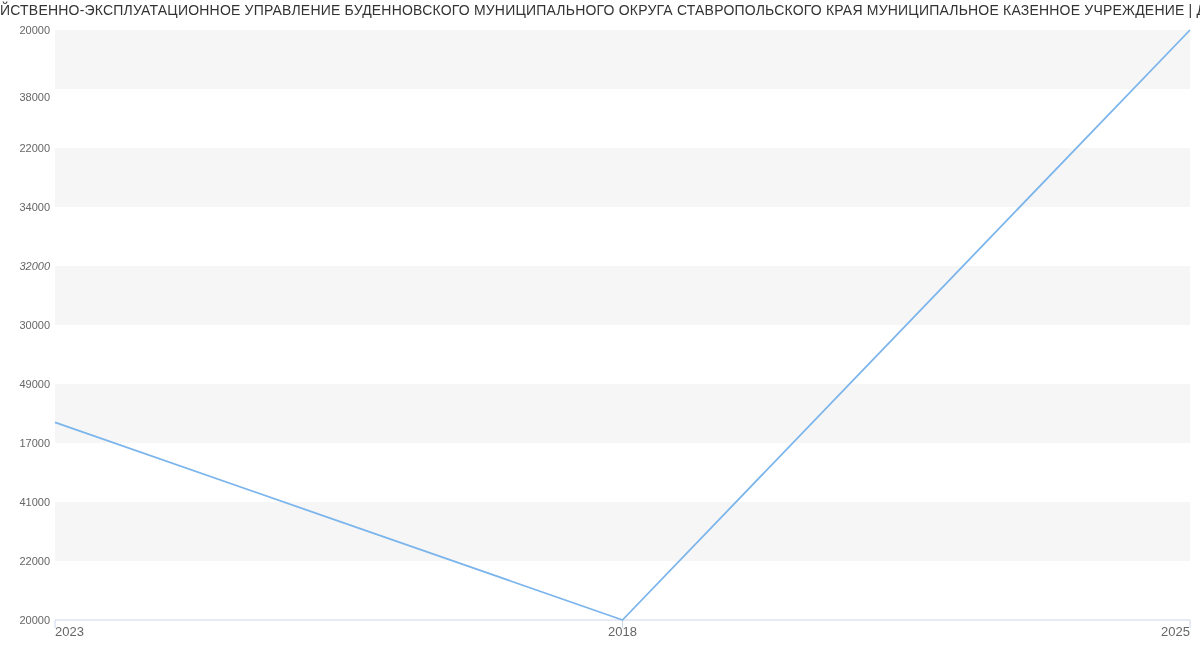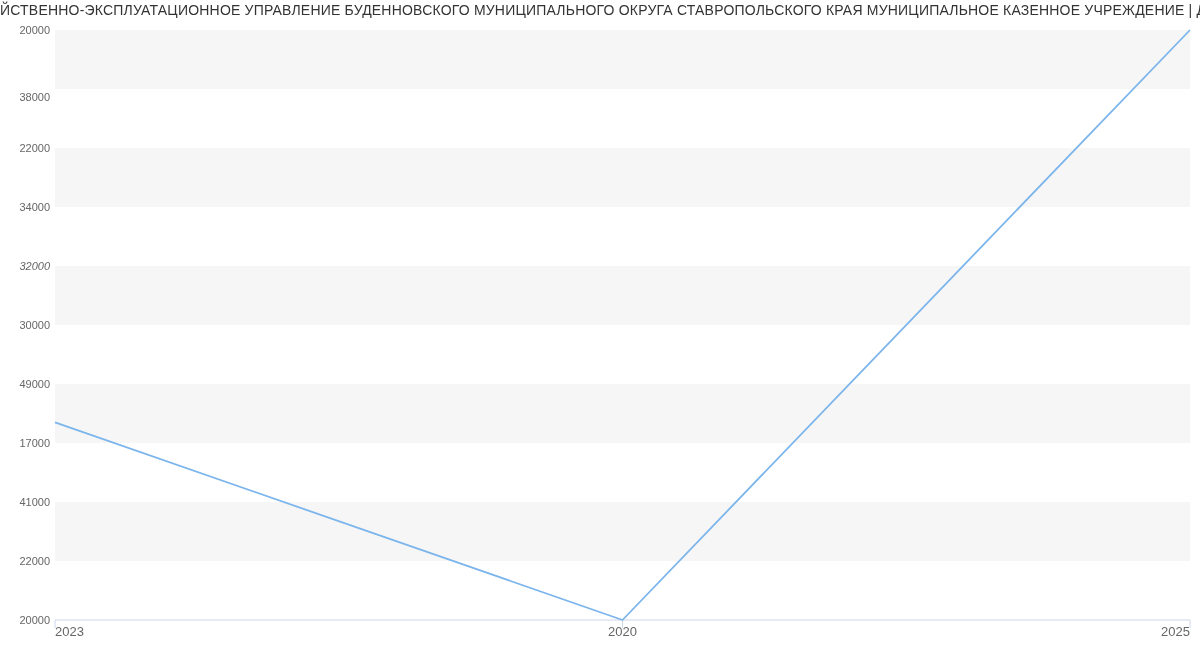--- a/index.html
+++ b/index.html
@@ -110,15 +110,15 @@
     <div class="y-tick-label" style="top: 502px;">41000</div>
     <div class="y-tick-label" style="top: 443px;">17000</div>
     <div class="y-tick-label" style="top: 384px;">49000</div>
     <div class="y-tick-label" style="top: 325px;">30000</div>
     <div class="y-tick-label" style="top: 266px; font-style: italic;">32000</div>
     <div class="y-tick-label" style="top: 207px;">34000</div>
     <div class="y-tick-label" style="top: 148px;">22000</div>
     <div class="y-tick-label" style="top: 89px; margin-top: 8px;">38000</div>
     <div class="y-tick-label" style="top: 30px;">20000</div>
     <div class="x-tick-label" style="left: 55px; transform: translateX(0px);">2023</div>
-    <div class="x-tick-label" style="left: 622.5px;">2020</div>
+    <div class="x-tick-label" style="left: 622.5px;">2018</div>
     <div class="x-tick-label" style="left: 1190px; transform: translateX(-100%); text-align: right;">2025</div>
   </div>
 
 </body></html>

